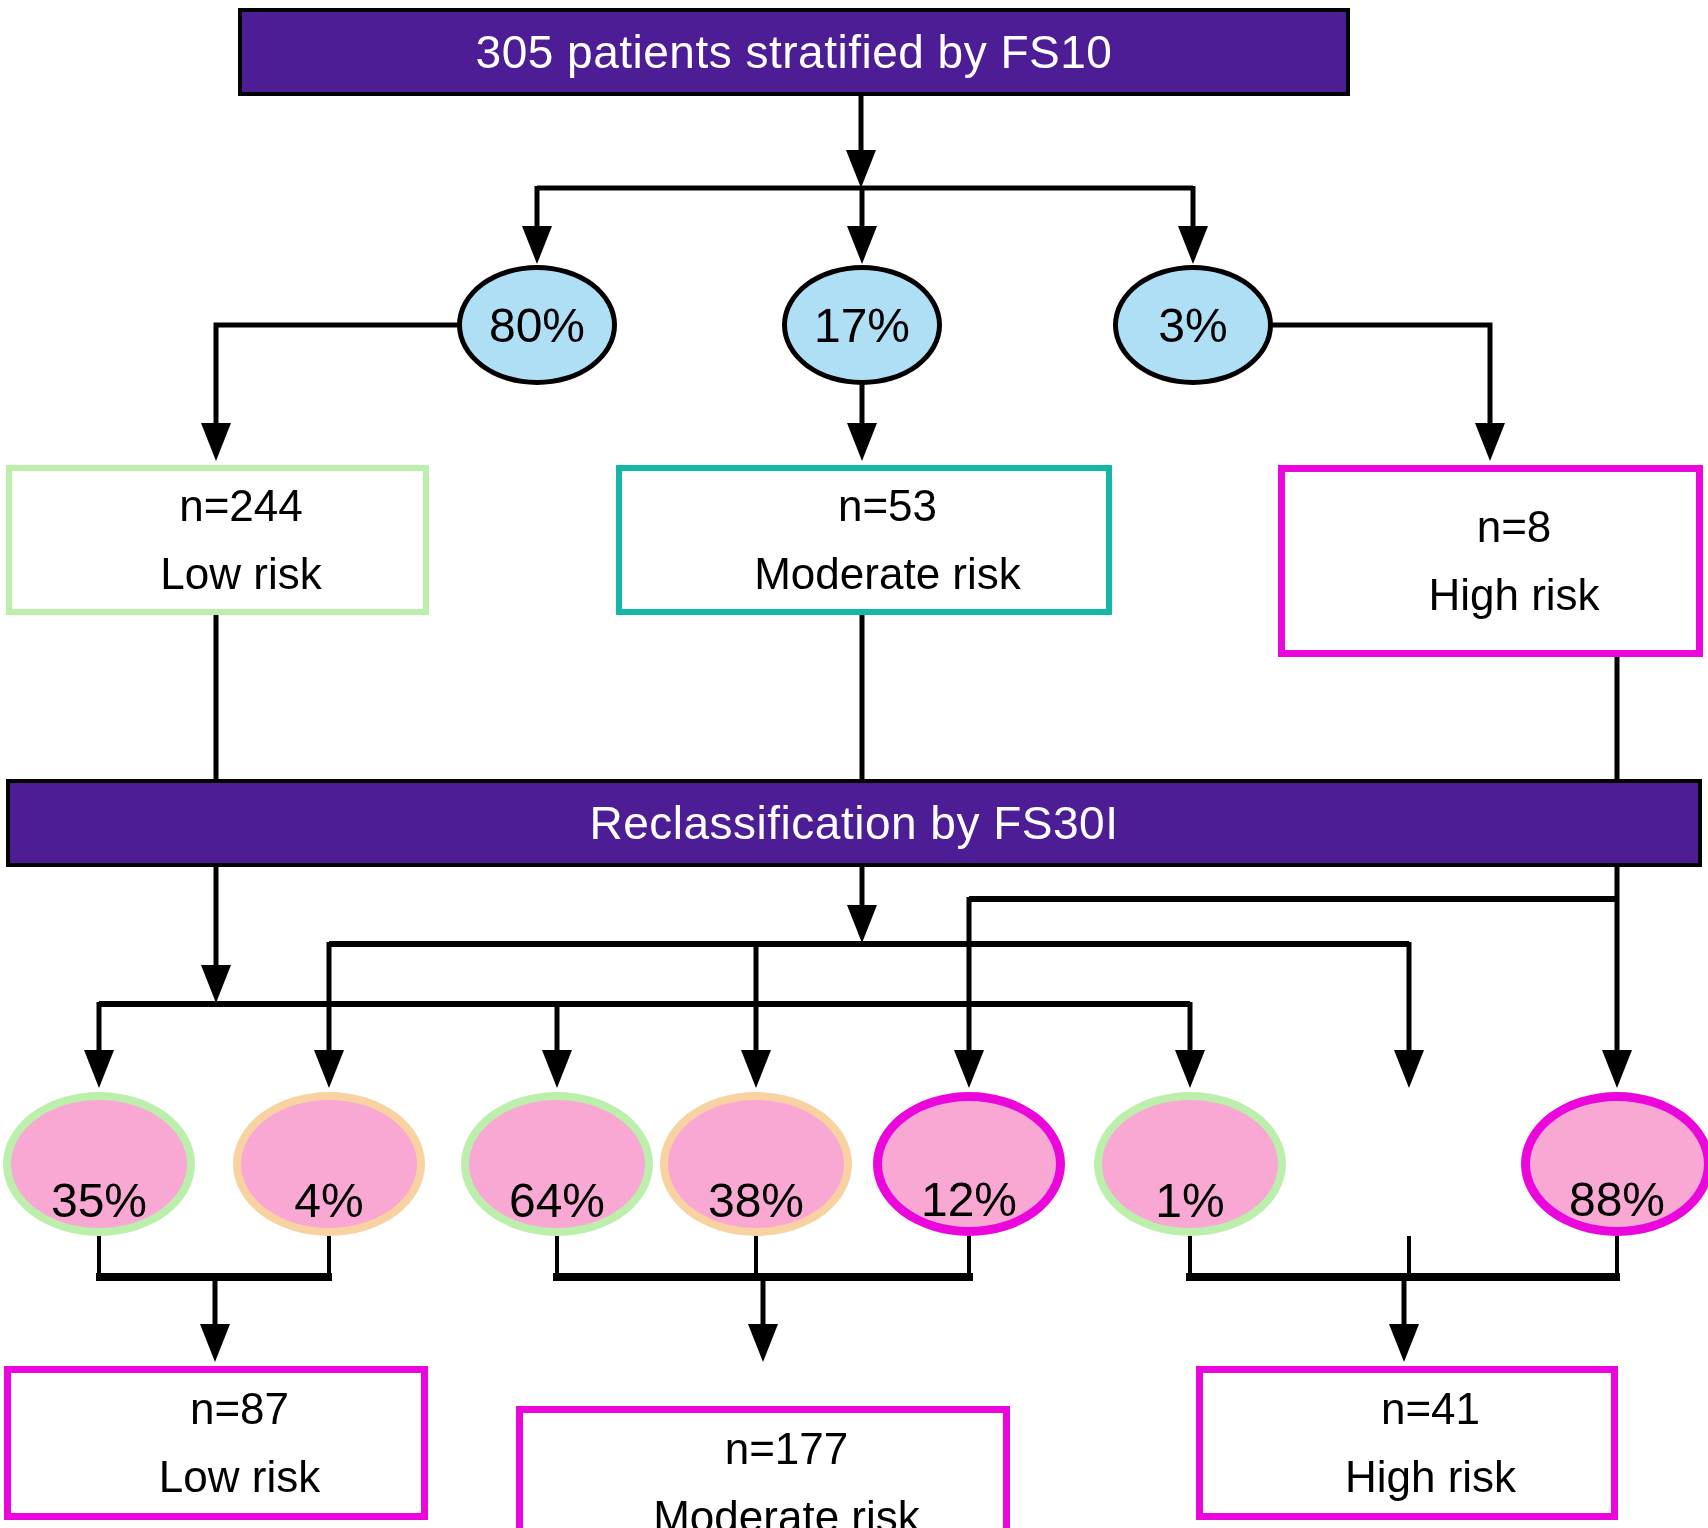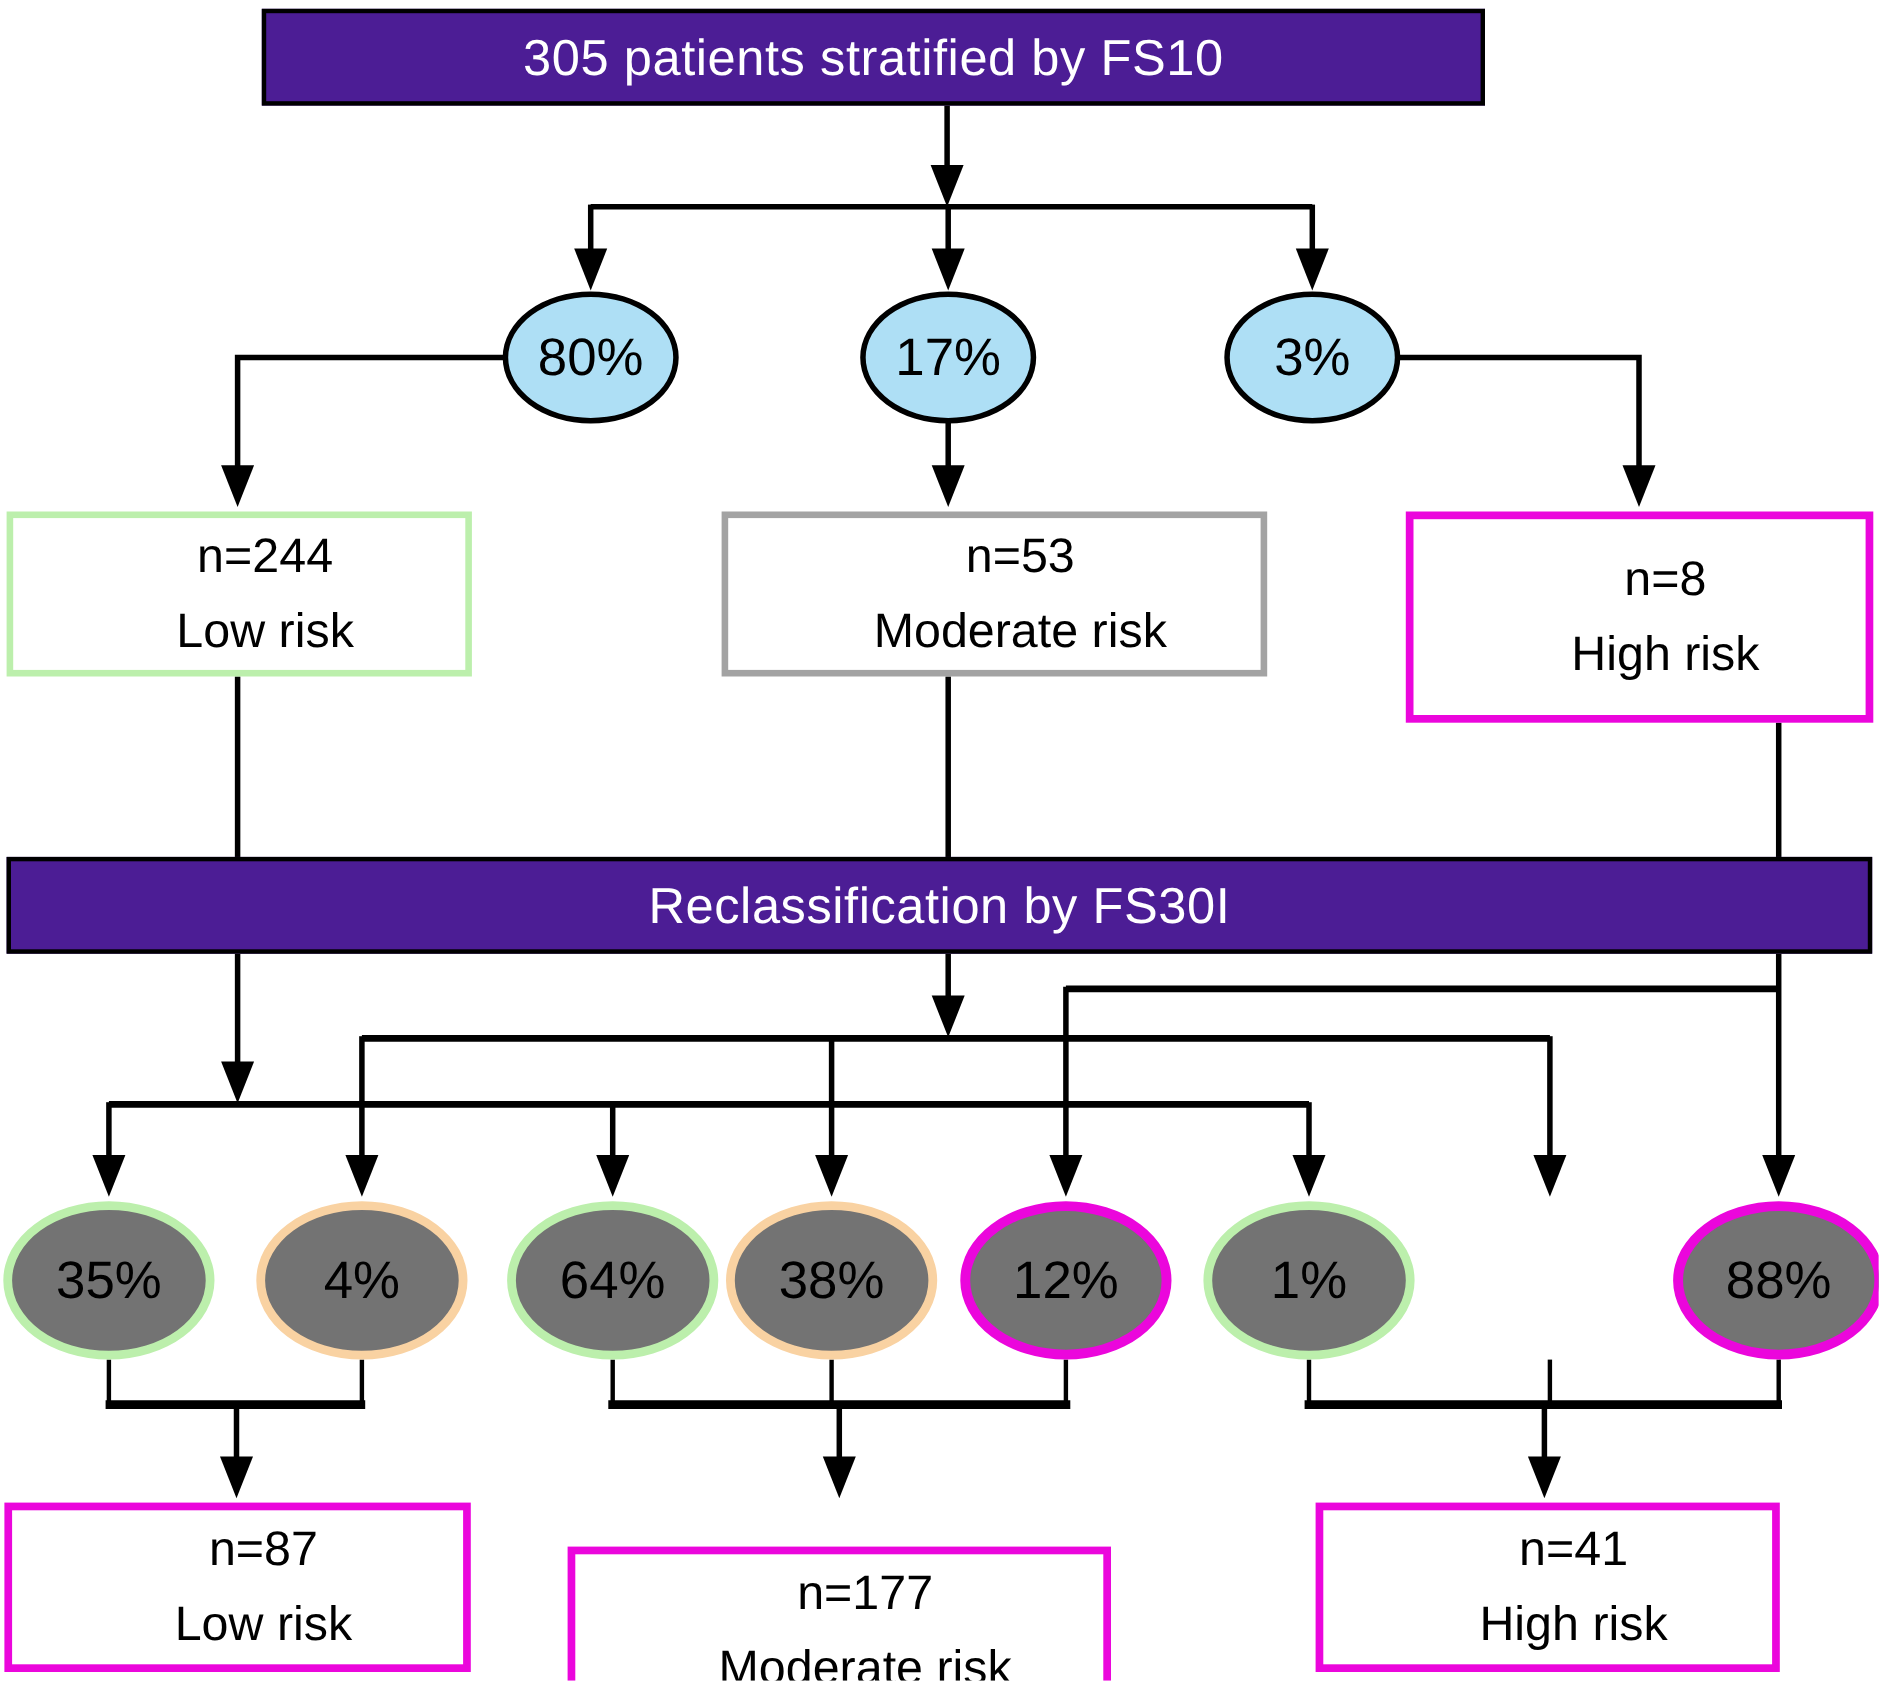--- a/index.html
+++ b/index.html
@@ -17,25 +17,25 @@
     position:absolute;box-sizing:border-box;width:160px;height:120px;border-radius:50%;
     background:#AEDFF5;border:5px solid #000;
     display:flex;align-items:center;justify-content:center;font-size:48px;
   }
   .riskbox{
     position:absolute;box-sizing:border-box;background:#fff;
     display:flex;flex-direction:column;align-items:center;justify-content:center;
     row-gap:18px;font-size:44px;text-align:center;padding-left:47px;
   }
   .b-green{border:6px solid #BCEFAC;}
-  .b-peach{border:6px solid #a3a3a3;margin-left:40px;}
+  .b-peach{border:6px solid #14b8a6;}
   .b-magenta{border:7px solid #EB06DC;}
   .pct-ellipse{
     position:absolute;box-sizing:border-box;width:192px;height:144px;border-radius:50%;
-    background:#737373;display:flex;align-items:center;justify-content:center;font-size:48px;
+    background:#f9a8d4;display:flex;align-items:flex-end;justify-content:center;font-size:48px;
   }
   .e-green{border:8px solid #BCEFAC;}
   .e-peach{border:8px solid #F9D2A2;}
   .e-magenta{border:9px solid #EB06DC;}
 </style>
 </head>
 <body>
 
 <div class="canvas">
 

